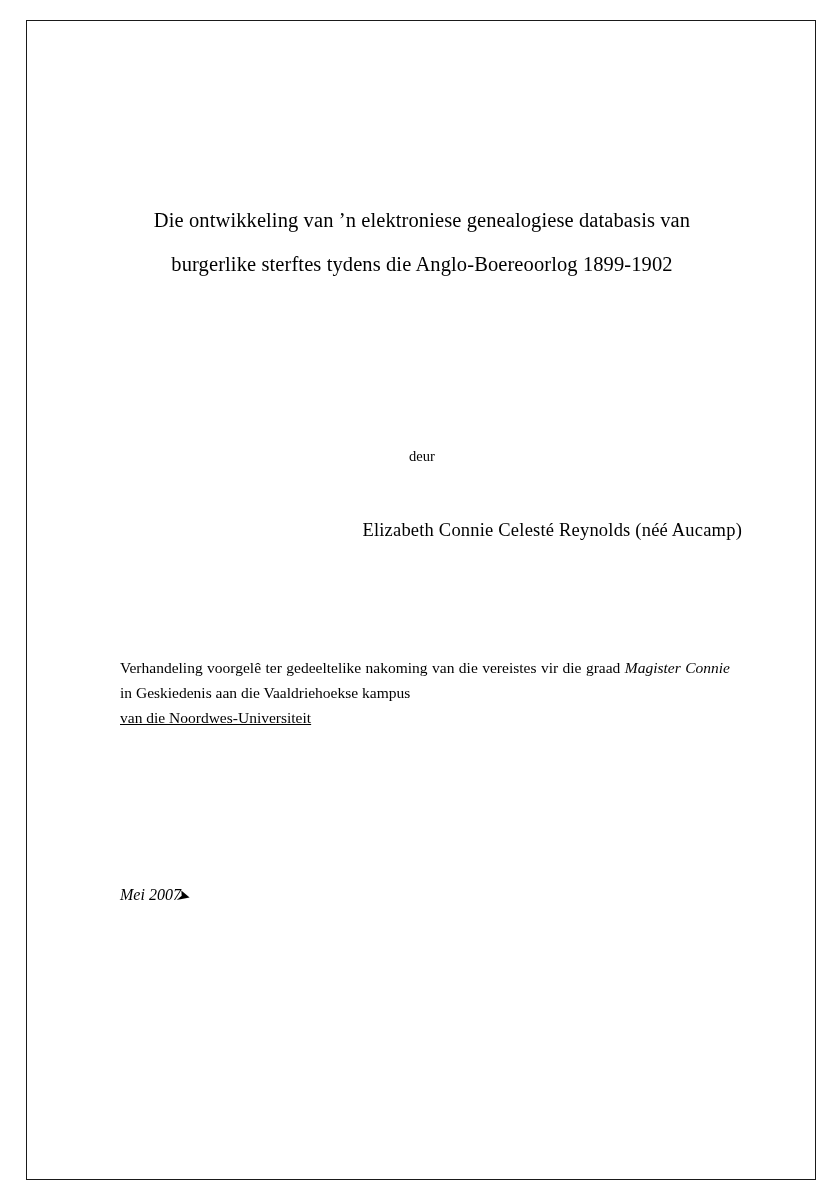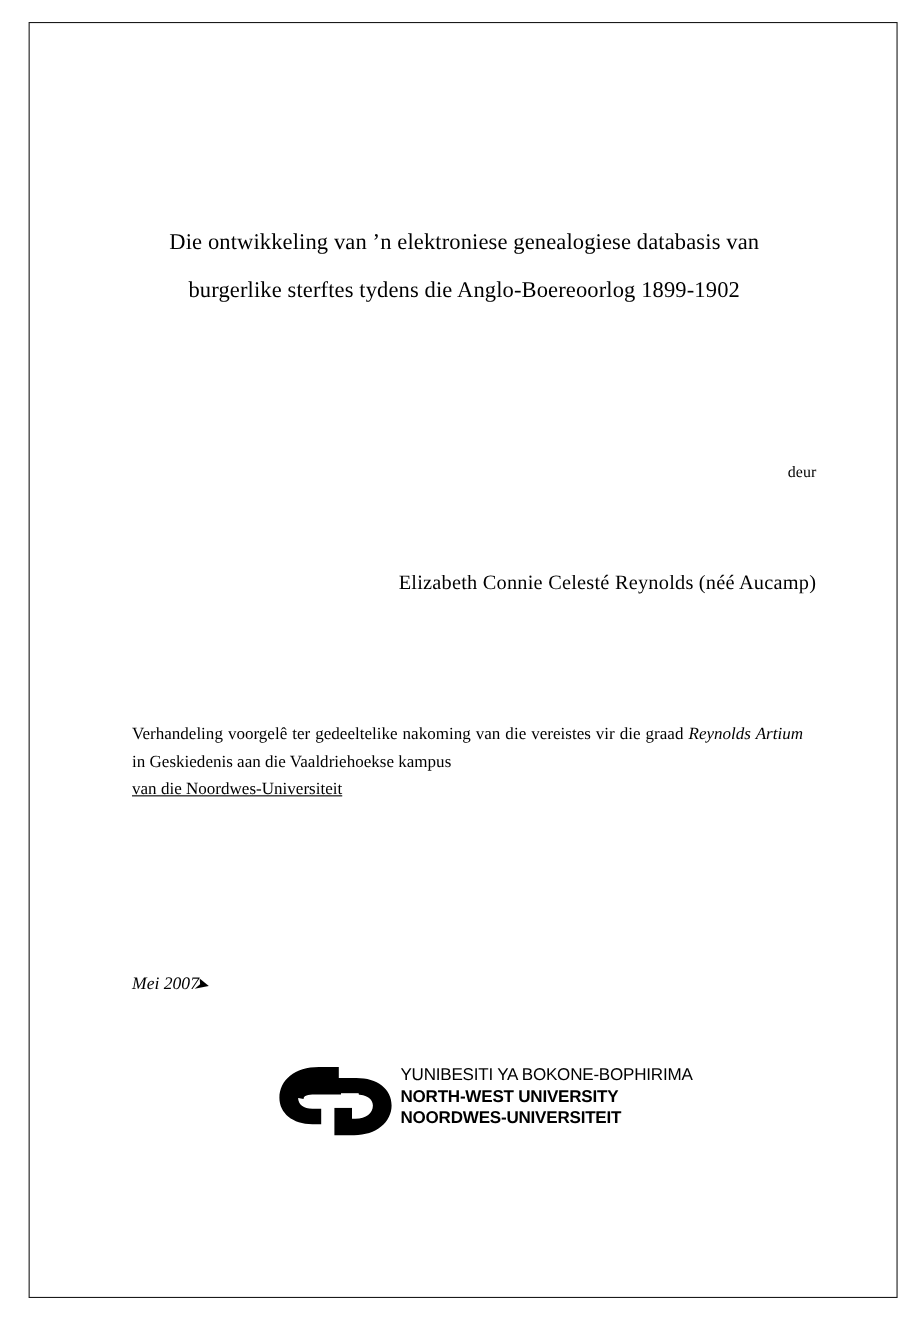--- a/index.html
+++ b/index.html
@@ -48,24 +48,24 @@
     font-size: 20.5px;
     line-height: 44px;
     letter-spacing: 0.1px;
   }
   .title .line {
     display: block;
     white-space: nowrap;
   }
   .byline-label {
     position: absolute;
-    top: 422px;
+    top: 448px;
     left: 0;
     width: 640px;
-    text-align: right;
+    text-align: center;
     font-size: 14.5px;
   }
   .author {
     position: absolute;
     top: 520px;
     left: 0;
     width: 640px;
     text-align: right;
     font-size: 18.5px;
     letter-spacing: 0.2px;
@@ -146,43 +146,26 @@
     <div class="title">
       <span class="line">Die ontwikkeling van ’n elektroniese genealogiese databasis van</span>
       <span class="line">burgerlike sterftes tydens die Anglo-Boereoorlog 1899-1902</span>
     </div>
 
     <div class="byline-label">deur</div>
 
     <div class="author">Elizabeth Connie Celesté Reynolds (néé Aucamp)</div>
 
     <div class="statement">
-      <span>Verhandeling voorgelê ter gedeeltelike nakoming van die vereistes vir die graad </span><em>Reynolds Artium</em><span> in Geskiedenis aan die Vaaldriehoekse kampus</span>
+      <span>Verhandeling voorgelê ter gedeeltelike nakoming van die vereistes vir die graad </span><em>Magister Connie</em><span> in Geskiedenis aan die Vaaldriehoekse kampus</span>
       <span class="last-line" style="display:block;">van die Noordwes-Universiteit</span>
     </div>
 
     <div class="supervisor">
       <div class="date-line">
         <span>Mei 2007</span>
         <span class="pen">➤</span>
       </div>
     </div>
 
-    <div class="logo-block">
-      <div class="logo-mark">
-        <svg width="108" height="66" viewBox="0 0 108 66" xmlns="http://www.w3.org/2000/svg" aria-hidden="true">
-
-          <path d="M38 2 C16 2 2 14 2 30 C2 44 14 54 32 54 L40 54 L40 40 L32 40 C24 40 19 36 19 30 C19 23 25 18 36 18 L56 18 L56 2 Z" fill="#000000"></path>
-          <path d="M52 12 L52 64 L70 64 C90 64 104 52 104 37 C104 22 91 12 72 12 Z M68 27 L72 27 C81 27 87 31 87 37 C87 44 81 49 71 49 L68 49 Z" fill="#000000"></path>
-          <rect x="30" y="26" width="44" height="13" fill="#ffffff"></rect>
-          <path d="M30 26 L74 26 L74 39 L30 39 Z" fill="#ffffff"></path>
-          <path d="M18 30 C18 22 26 17 36 17 L58 17 L58 27 L34 27 C28 27 24 28 24 31 Z" fill="#000000"></path>
-        </svg>
-      </div>
-      <div class="logo-text">
-        <div class="l1">YUNIBESITI YA BOKONE-BOPHIRIMA</div>
-        <div>NORTH-WEST UNIVERSITY</div>
-        <div>NOORDWES-UNIVERSITEIT</div>
-      </div>
-    </div>
 
   </div>
 </div>
 
 </body></html>

